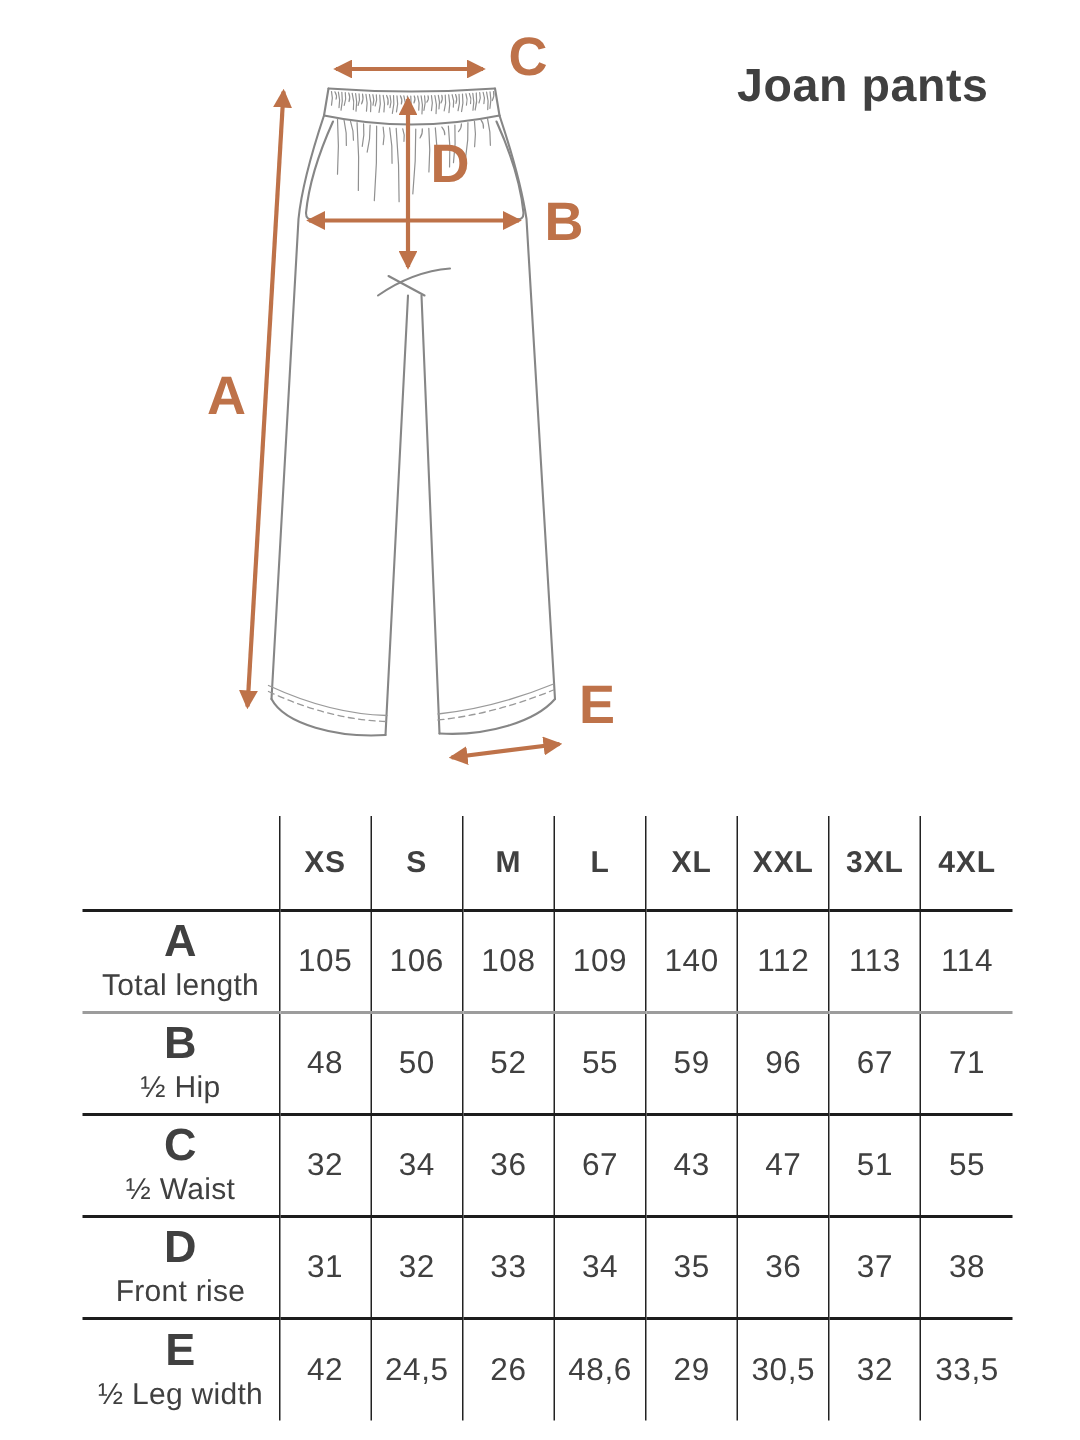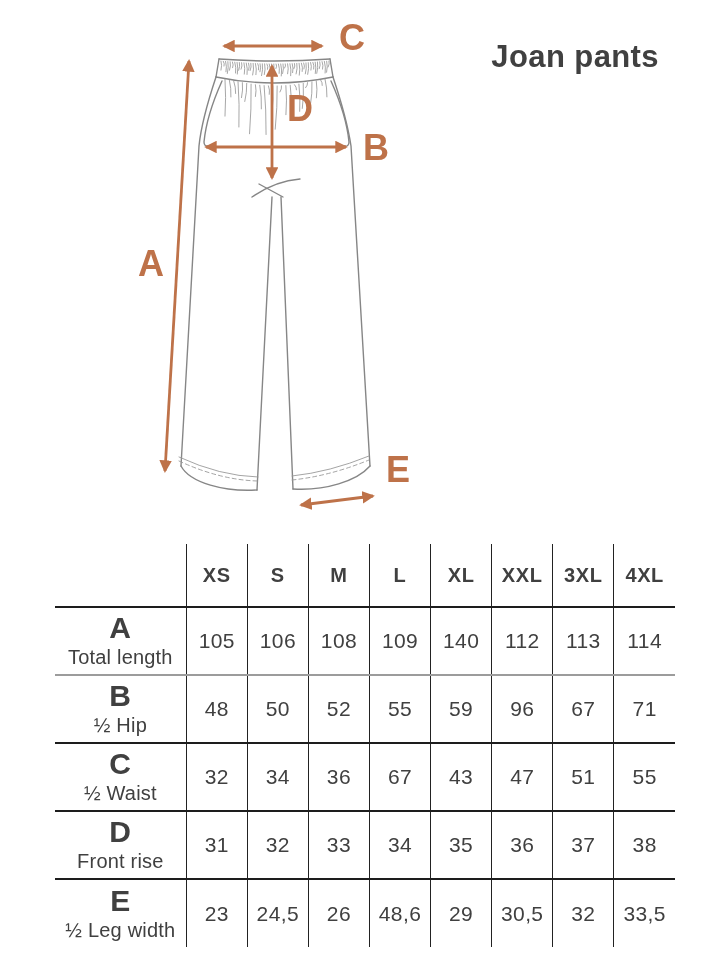--- a/index.html
+++ b/index.html
@@ -243,21 +243,21 @@
         <td>35</td>
         <td>36</td>
         <td>37</td>
         <td>38</td>
       </tr>
       <tr>
         <td>
           <div class="row-letter">E</div>
           <div class="row-sublabel">½ Leg width</div>
         </td>
-        <td>23</td>
+        <td>42</td>
         <td>24,5</td>
         <td>26</td>
         <td>48,6</td>
         <td>29</td>
         <td>30,5</td>
         <td>32</td>
         <td>33,5</td>
       </tr>
     </tbody>
   </table>

